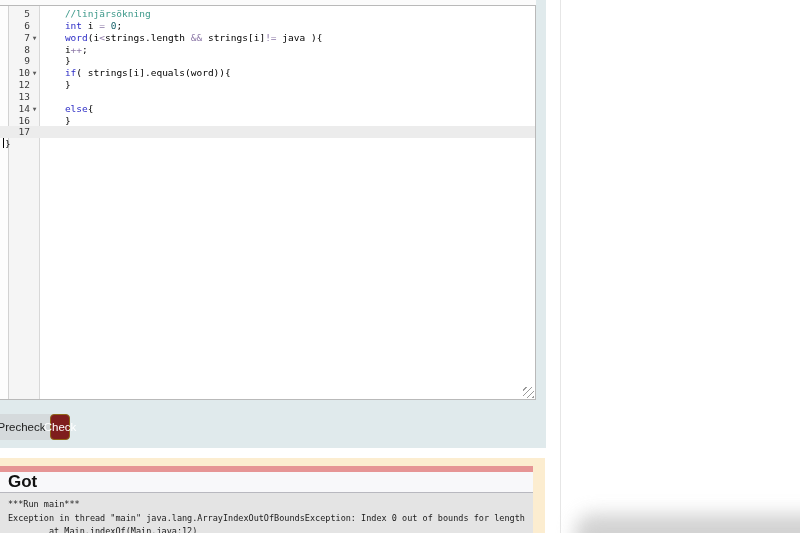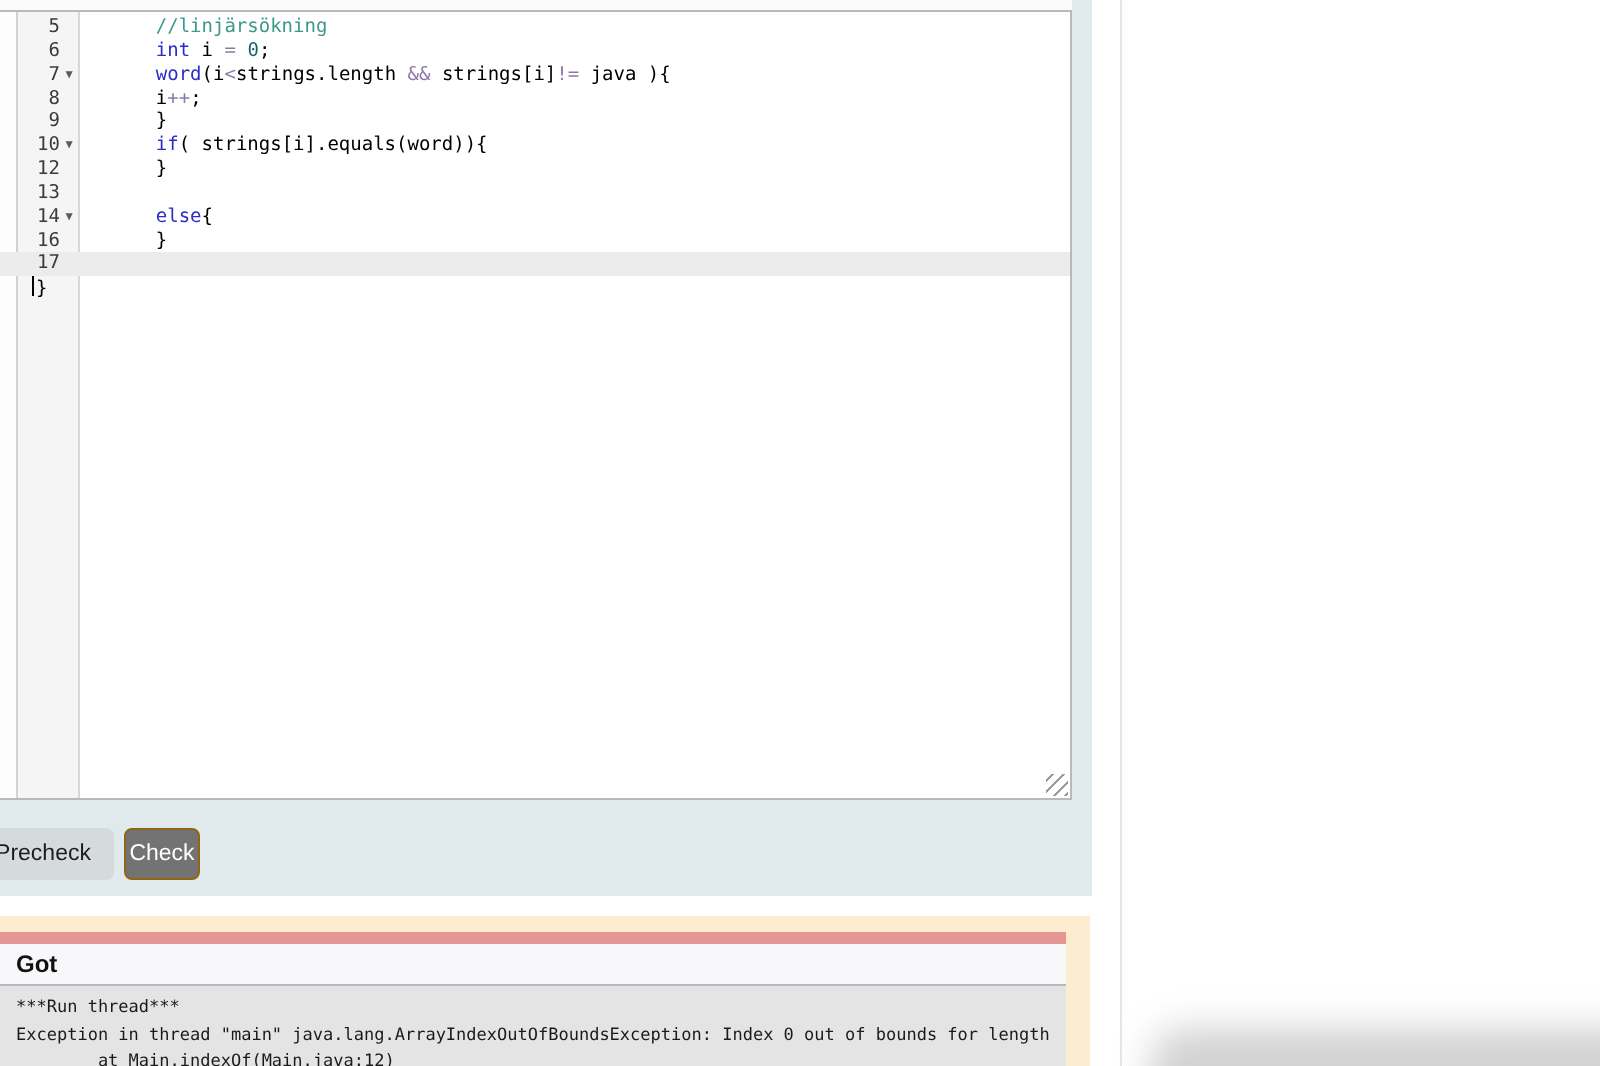--- a/index.html
+++ b/index.html
@@ -36,21 +36,21 @@
   }
   .crow{display:flex;height:11.85px;white-space:pre;}
   .crow.active{background:#ececec;flex-direction:column;}
   .crow .lnum{
     width:22px;margin-left:8px;text-align:right;color:#3a3a3a;flex:none;
   }
   .crow .fold{
     width:9px;flex:none;text-align:center;color:#5a5a5a;font-size:6px;
     line-height:12px;
   }
-  .crow .ctext{flex:1;padding-left:16px;color:#000;}
+  .crow .ctext{flex:1;padding-left:3px;color:#000;}
   .tok-kw{color:#2d2dc6;}
   .tok-cm{color:#3d998a;}
   .tok-num{color:#17626b;}
   .tok-op{color:#8d79a8;}
   .cursor{
     display:inline-block;width:1px;height:10px;background:#000;
     vertical-align:-1px;margin-right:1px;
   }
   .resize-grip{
     position:absolute;right:1px;bottom:1px;width:11px;height:11px;
@@ -62,36 +62,36 @@
   .btn{
     position:absolute;top:414px;height:26px;border-radius:4px;
     font-family:"Liberation Sans",sans-serif;font-size:11.5px;
     display:flex;align-items:center;justify-content:center;cursor:pointer;
     box-sizing:border-box;
   }
   .btn-precheck{
     left:-14px;width:71px;background:#d5dadc;color:#1c1c1c;border:none;
   }
   .btn-check{
-    left:62px;width:38px;background:#737373;color:#ffffff;
+    left:50px;width:20px;background:#7f1d1d;color:#ffffff;
     border:1px solid #8f6618;
   }
   
   .result-panel{
     position:absolute;left:0;top:458px;width:545px;height:80px;
     background:#fcedd0;
   }
   .result-inner{
     position:absolute;left:0;top:8px;width:533px;
   }
   .salmon-bar{height:6px;background:#e69595;}
   .got-header{
     height:21px;background:#f8f8fa;border-bottom:1px solid #b8b8bf;
     display:flex;align-items:center;padding-left:8px;box-sizing:border-box;
-    font-size:12px;font-weight:bold;color:#111111;
+    font-size:17px;font-weight:bold;color:#111111;
   }
   .output{
     background:#e4e4e4;padding:5px 0 6px 8px;
     font-family:"DejaVu Sans Mono","Liberation Mono",monospace;
     font-size:8.5px;line-height:13.5px;color:#1a1a1a;white-space:pre;
     overflow:hidden;
   }
   
   .v-divider{
     position:absolute;left:560px;top:0;width:1px;height:533px;background:#e6e6e6;
@@ -129,18 +129,18 @@
   <button class="btn btn-precheck">Precheck</button>
   <button class="btn btn-check">Check</button>
 </div>
 
 <div class="result-panel">
   <div class="result-inner">
     <div class="salmon-bar"></div>
     <div class="got-header">
       <span>Got</span>
     </div>
-    <div class="output" id="output"><div>***Run thread***</div><div>Exception in thread "main" java.lang.ArrayIndexOutOfBoundsException: Index 0 out of bounds for length</div><div>        at Main.indexOf(Main.java:12)</div></div>
+    <div class="output" id="output"><div>***Run main***</div><div>Exception in thread "main" java.lang.ArrayIndexOutOfBoundsException: Index 0 out of bounds for length</div><div>        at Main.indexOf(Main.java:12)</div></div>
   </div>
 </div>
 
 <div class="v-divider"></div>
 <div class="corner-shadow"></div>
 
 </body></html>

